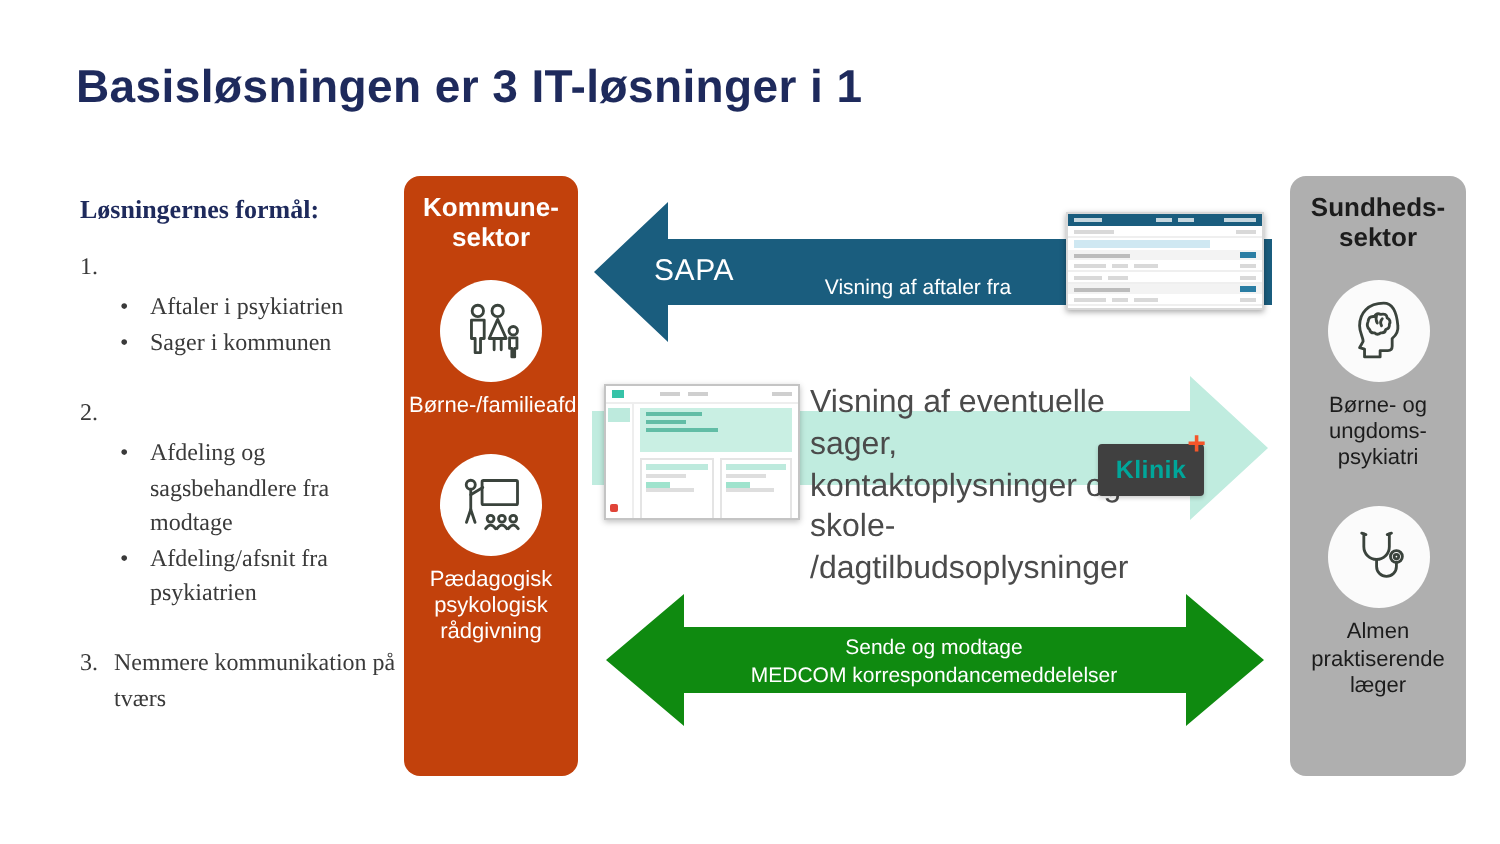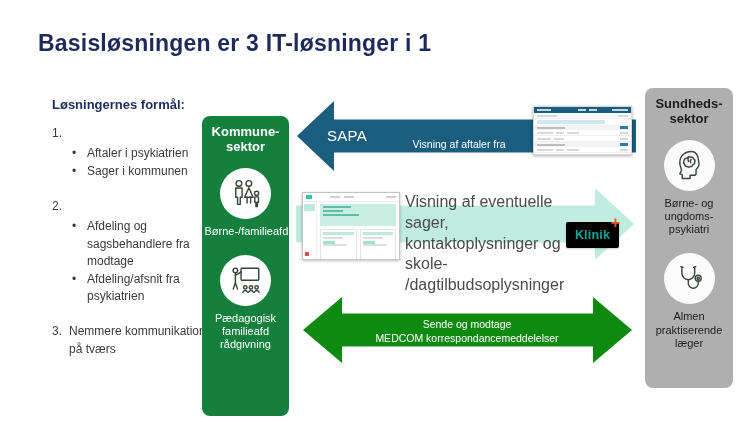--- a/index.html
+++ b/index.html
@@ -3,35 +3,35 @@
 <meta charset="utf-8">
 <style>
   html,body{margin:0;padding:0;background:#fff;}
   .slide{position:relative;width:750px;height:422px;background:#ffffff;overflow:hidden;
          font-family:"Liberation Sans","DejaVu Sans",sans-serif;}
 
   
   .title{position:absolute;left:38px;top:30px;font-size:23px;font-weight:600;color:#1e2a5c;letter-spacing:.2px;}
 
   
-  .left-panel{position:absolute;left:52px;top:96px;width:160px;color:#3a3a3a;font-size:12px;line-height:1.45;}
+  .left-panel{position:absolute;left:40px;top:96px;width:160px;color:#3a3a3a;font-size:12px;line-height:1.45;font-family:Liberation Serif, serif;}
   .left-heading{font-size:13px;font-weight:bold;color:#1e2a5c;margin-bottom:10px;}
   .num-item{display:flex;margin-top:10px;}
   .num-item .num{width:17px;flex:0 0 17px;}
   .num-item .txt{flex:1;}
   .bullets{margin:3px 0 6px 17px;}
   .bullet-line{display:flex;}
   .bullet-line .b{width:15px;flex:0 0 15px;padding-left:3px;}
   .bullet-line .bt{flex:1;}
   .em{font-style:italic;}
   .gap-lg{margin-top:18px;}
 
   
   .column{position:absolute;top:88px;height:300px;border-radius:8px;display:flex;flex-direction:column;align-items:center;}
-  .col-green{left:202px;width:87px;background:#15803d;color:#fff;margin-top:28px;}
+  .col-green{left:202px;width:87px;background:#c2410c;color:#fff;}
   .col-gray{left:645px;width:88px;background:#afafaf;color:#1c1c1c;}
   .col-title{font-size:13px;font-weight:bold;text-align:center;line-height:1.15;margin-top:9px;width:78px;}
   .unit{display:flex;flex-direction:column;align-items:center;}
   .circle{width:51px;height:51px;border-radius:50%;background:#ffffff;display:flex;align-items:center;justify-content:center;}
   .col-gray .circle{background:#fbfbfb;}
   .unit-label{font-size:11px;line-height:1.2;text-align:center;margin-top:6px;width:82px;}
   .u1{margin-top:13px;}
   .u2{margin-top:17px;}
   .icon-svg{width:34px;height:34px;}
   .icon-svg *{stroke:#3a433c;fill:none;stroke-width:2;stroke-linecap:round;stroke-linejoin:round;}
@@ -70,21 +70,21 @@
   .t2-main{flex:1;padding:2px 3px;}
   .t2-panel{height:18px;background:#c9efe3;padding:2px 3px;}
   .t2-panel i{display:block;height:2px;margin-bottom:2px;background:#62bda6;}
   .t2-cards{display:flex;gap:3px;margin-top:3px;}
   .t2-card{flex:1;height:26px;border:1px solid #e4e4e4;padding:2px;}
   .t2-card .hd{height:3px;background:#bdeadd;margin-bottom:2px;}
   .t2-card i{display:block;height:2px;margin-bottom:2px;background:#dedede;}
   .t2-card .pill{width:12px;height:3px;background:#9fe3cd;}
 
   
-  .klinik-box{position:absolute;left:566px;top:222px;width:53px;height:26px;background:#000000;border-radius:2px;
+  .klinik-box{position:absolute;left:549px;top:222px;width:53px;height:26px;background:#404040;border-radius:2px;
               box-shadow:0 1px 2px rgba(0,0,0,.2);display:flex;align-items:center;justify-content:center;}
   .klinik-word{color:#00a69a;font-weight:bold;font-size:12.5px;letter-spacing:.2px;}
   .klinik-plus{position:absolute;right:-1px;top:-8px;color:#f4562a;font-weight:bold;font-size:16px;}
 </style>
 </head>
 <body>
 
 <div class="slide">
 
   <div class="title">Basisløsningen er 3 IT-løsninger i 1</div>
@@ -151,21 +151,21 @@
           <path d="M9 16 l8.5 -5"></path>
           <path d="M9 26.5 l-3 9 M9 26.5 l3 9"></path>
           <circle cx="23" cy="33" r="2.4"></circle>
             <path d="M19.5 40 q3.5 -5 7 0"></path>
           <circle cx="31" cy="33" r="2.4"></circle>
             <path d="M27.5 40 q3.5 -5 7 0"></path>
           <circle cx="39" cy="33" r="2.4"></circle>
             <path d="M35.5 40 q3.5 -5 7 0"></path>
         </svg>
       </div>
-      <div class="unit-label">Pædagogisk familieafd rådgivning</div>
+      <div class="unit-label">Pædagogisk psykologisk rådgivning</div>
     </div>
   </div>
 
   <div class="column col-gray">
     <div class="col-title">Sundheds-sektor</div>
     <div class="unit u1">
       <div class="circle">
         <svg class="icon-svg" viewBox="0 0 48 48">
           <path d="M28 5 C17 5 11 12 11 21 c0 5 2.5 8 2.5 11 L11 36.5 l3.5 1 V43 h11 v-4.5 h5.5 c2 0 3-1.2 3-3 V30 c2.5-2 4.5-5 4-9 C37.3 12 35 5 28 5 z"></path>
           <path d="M17 18 q0.5-4 4.5-3.5 q1.5-3 4.5-1.5 q4-1 4.5 2.5 q3 1.5 1.5 4.5 q0.5 3-2.5 3.5 q-0.5 3-3.5 2.5 q-2.5 2-4.5 0 q-3 0.5-3.5-2.5 q-2.5-2-1-5.5 z"></path>

